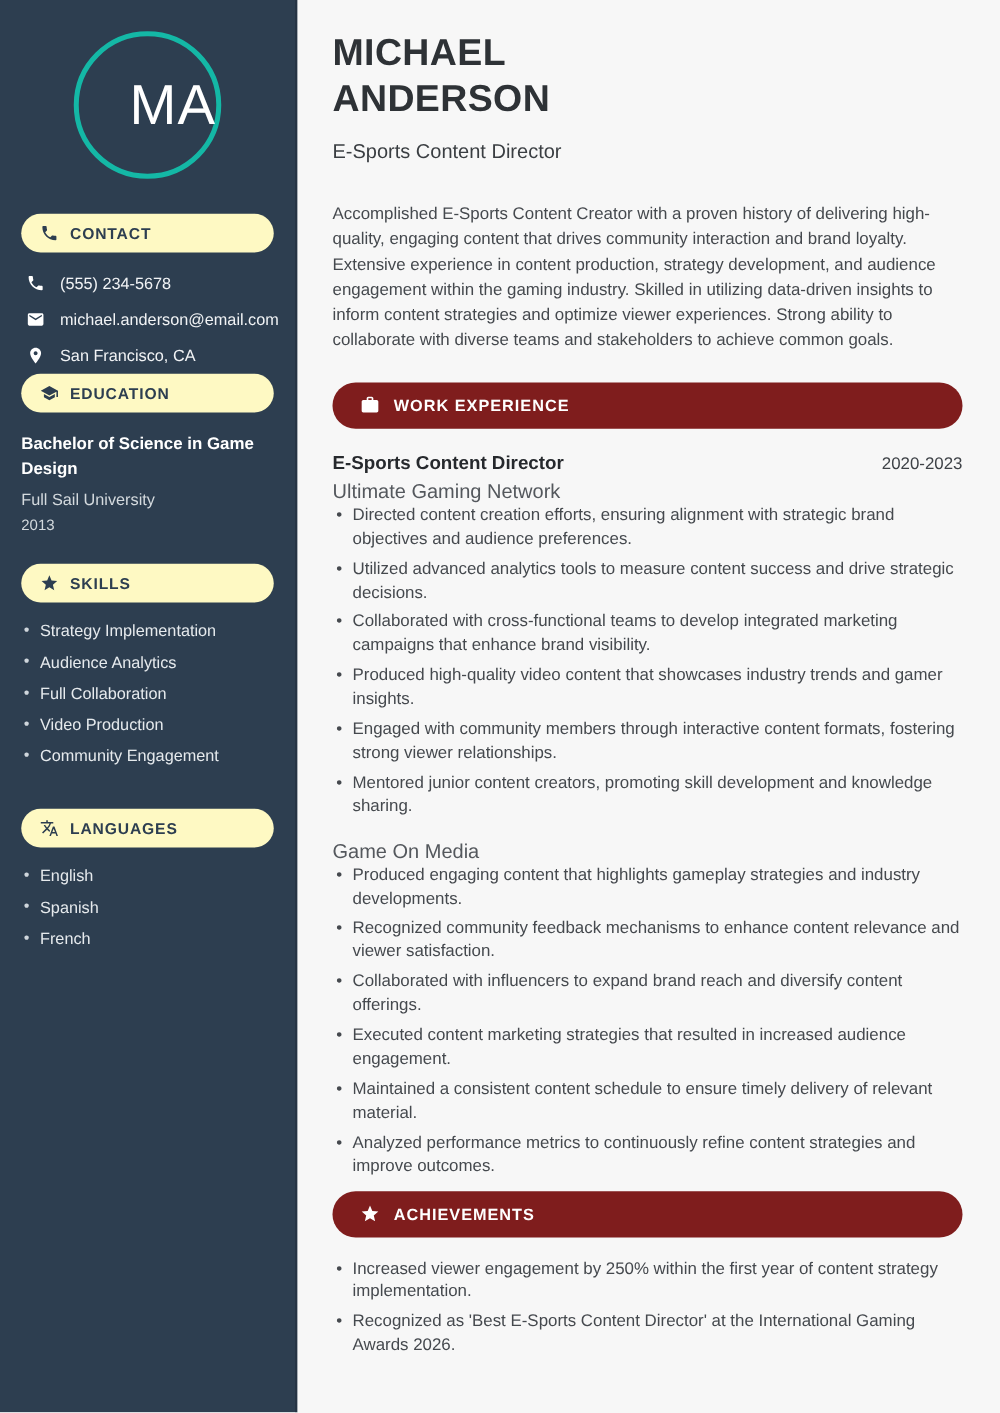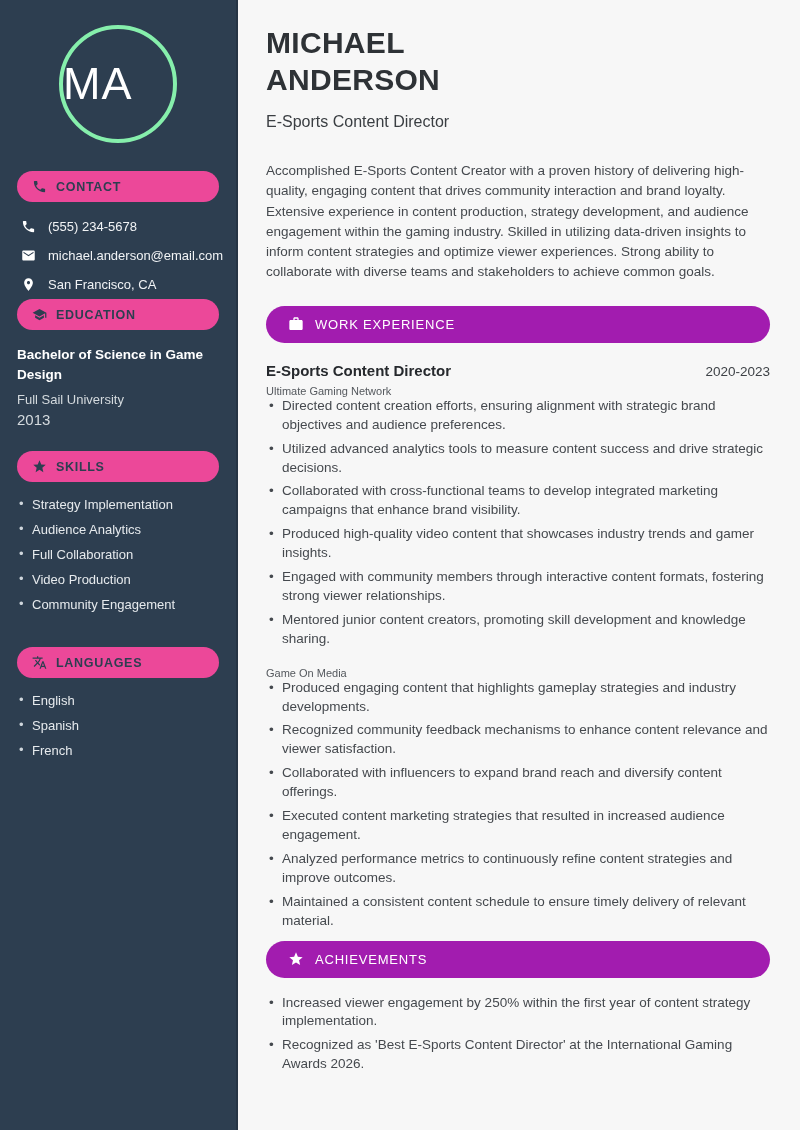--- a/index.html
+++ b/index.html
@@ -19,27 +19,27 @@
   .sidebar {
     width: 238px; flex: 0 0 238px;
     background: #2d3e50;
     border-right: 2px solid #263444;
     color: #eceff1;
     padding: 0 17px;
   }
   .avatar {
     width: 118px; height: 118px;
     margin: 25px auto 0;
-    border: 4px solid #86efac;
+    border: 4px solid #14b8a6;
     border-radius: 50%;
-    display: flex; align-items: center; justify-content: flex-start;
+    display: flex; align-items: center; justify-content: flex-end;
     color: #ffffff; font-size: 45px; letter-spacing: 1px;
   }
   .side-pill {
-    background: #ec4899; color: #2d3e50;
+    background: #fef9c3; color: #2d3e50;
     border-radius: 999px;
     height: 31px;
     display: flex; align-items: center; gap: 9px;
     padding: 0 15px;
     font-weight: bold; font-size: 12.5px; letter-spacing: .7px;
   }
   .side-pill svg { width: 15px; height: 15px; flex: 0 0 15px; }
   .pill-contact   { margin-top: 28px; }
   .pill-education { }
   .pill-skills    { margin-top: 22px; text-align: right; }
@@ -52,21 +52,21 @@
     font-size: 13px; color: #f1f3f5;
     padding-left: 4px;
   }
   .contact-row svg { width: 15px; height: 15px; flex: 0 0 15px; fill: #ffffff; }
 
   .edu-degree {
     margin-top: 15px;
     font-weight: bold; font-size: 13.5px; line-height: 20px; color: #ffffff;
   }
   .edu-school { margin-top: 6px; font-size: 13px; line-height: 18px; color: #d4dade; }
-  .edu-year   { font-size: 15px; line-height: 18px; color: #d4dade; margin-top: 2px; }
+  .edu-year   { font-size: 12px; line-height: 18px; color: #d4dade; margin-top: 2px; }
 
   ul.side-list { list-style: none; margin-top: 15px; }
   ul.side-list li {
     position: relative;
     padding-left: 15px;
     font-size: 13px; color: #e6eaed;
     height: 25px;
   }
   ul.side-list li::before {
     content: "•";
@@ -83,37 +83,37 @@
   .name {
     font-size: 30px; line-height: 37px;
     font-weight: bold; color: #2e3236; letter-spacing: .3px;
   }
   .headline { margin-top: 15px; font-size: 16px; color: #3a3e42; }
   .summary {
     margin-top: 30px;
     font-size: 13.5px; line-height: 20.3px; color: #45494e;
   }
   .section-pill {
-    background: #a21caf; color: #ffffff;
+    background: #7f1d1d; color: #ffffff;
     border-radius: 999px;
     height: 37px;
     display: flex; align-items: center; gap: 11px;
     padding: 0 22px;
-    font-weight: normal; font-size: 13px; letter-spacing: .8px;
+    font-weight: bold; font-size: 13px; letter-spacing: .8px;
   }
   .section-pill svg { width: 16px; height: 16px; flex: 0 0 16px; fill: #ffffff; }
   .pill-work { margin-top: 23px; }
   .pill-achievements { margin-top: 10px; }
 
   .job { margin-top: 19px; }
   .job + .job { margin-top: 18px; }
   .job-head { display: flex; justify-content: space-between; align-items: baseline; }
   .job-role { font-size: 15px; font-weight: bold; color: #26292d; }
   .job-dates { font-size: 13.5px; color: #3e4247; }
-  .job-company { margin-top: 6px; font-size: 11px; color: #54585d; }
+  .job-company { margin-top: 6px; font-size: 16px; color: #54585d; }
 
   ul.bullets { list-style: none; }
   ul.bullets li {
     position: relative;
     padding-left: 16px;
     font-size: 13.5px; line-height: 18.9px; color: #45494e;
     margin-bottom: 5px;
   }
   ul.bullets li::before {
     content: "•";
@@ -227,22 +227,22 @@
             <li>Mentored junior content creators, promoting skill development and knowledge sharing.</li>
           </ul>
         </div>
         <div class="job">
           <div class="job-company">Game On Media</div>
           <ul class="bullets">
             <li>Produced engaging content that highlights gameplay strategies and industry developments.</li>
             <li>Recognized community feedback mechanisms to enhance content relevance and viewer satisfaction.</li>
             <li>Collaborated with influencers to expand brand reach and diversify content offerings.</li>
             <li>Executed content marketing strategies that resulted in increased audience engagement.</li>
+            <li>Maintained a consistent content schedule to ensure timely delivery of relevant material.</li>
             <li>Analyzed performance metrics to continuously refine content strategies and improve outcomes.</li>
-            <li>Maintained a consistent content schedule to ensure timely delivery of relevant material.</li>
           </ul>
         </div>
       </div>
 
     <div class="section-pill pill-achievements">
       <svg viewBox="0 0 24 24">
           <path d="M12 17.27L18.18 21l-1.64-7.03L22 9.24l-7.19-.61L12 2 9.19 8.63 2 9.24l5.46 4.73L5.82 21z"></path>
         </svg>
       <span>ACHIEVEMENTS</span>
     </div>

